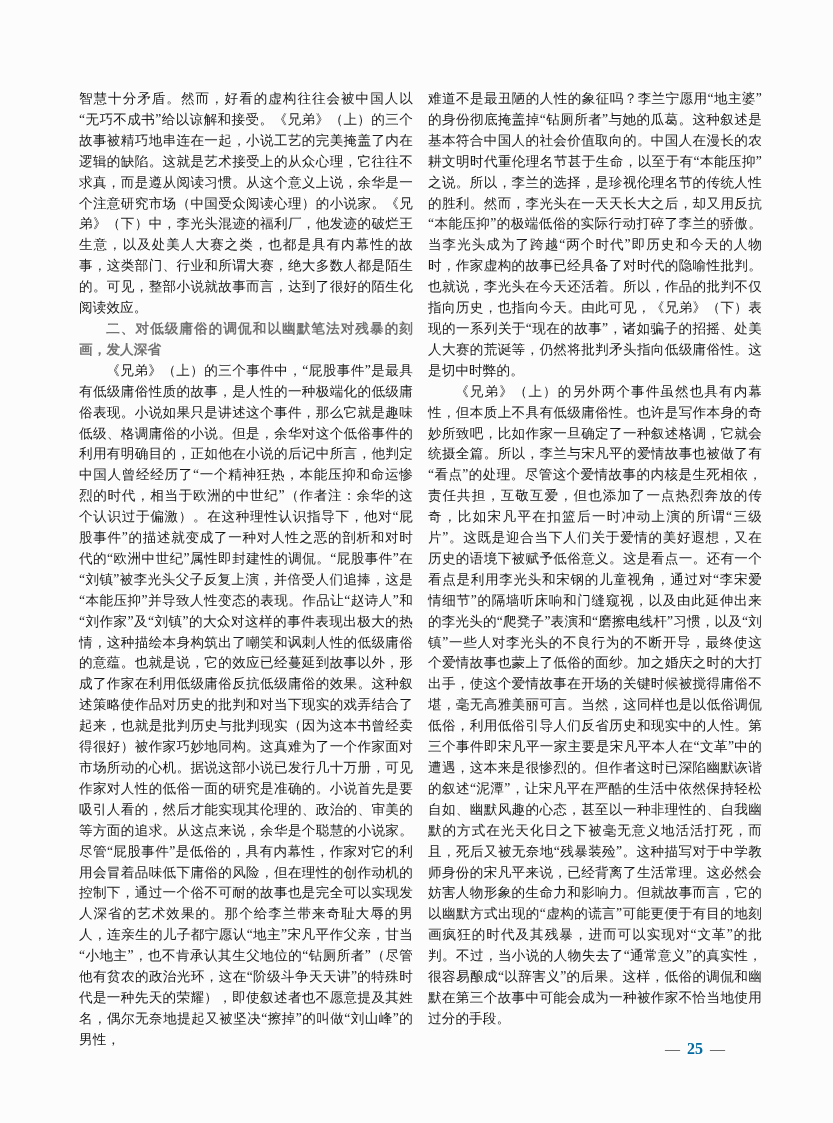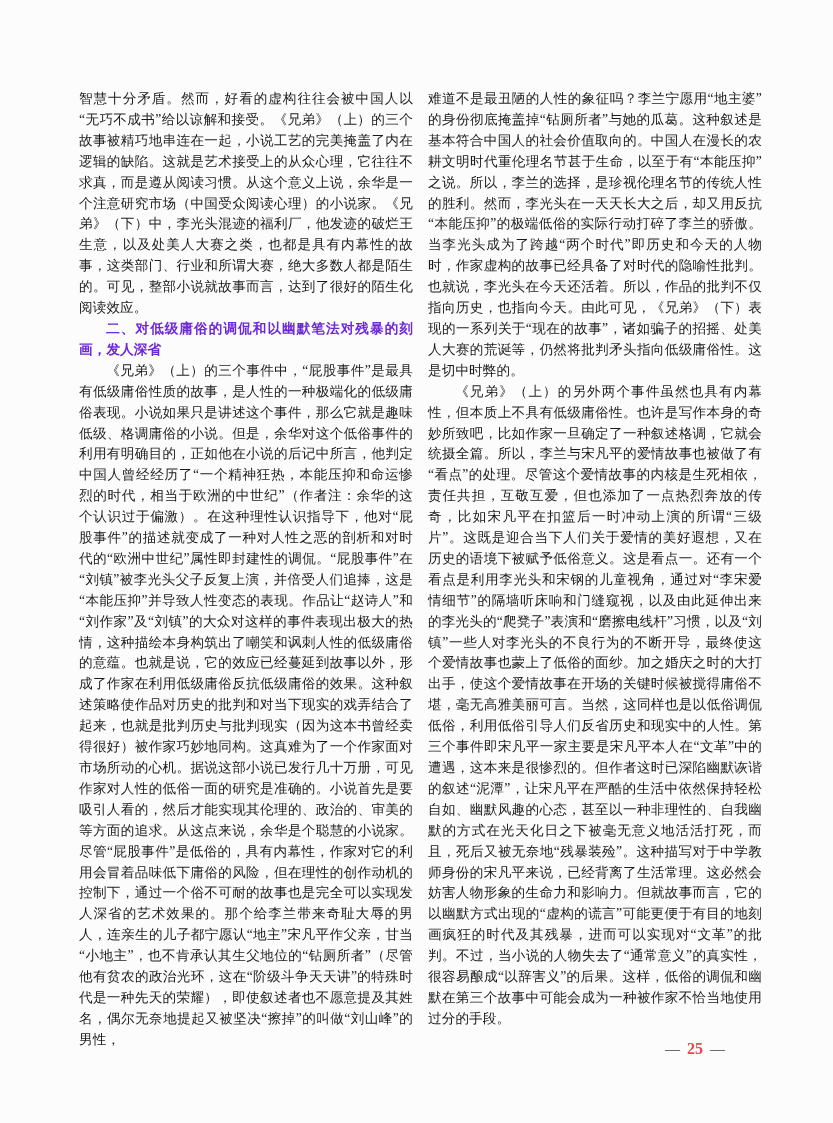--- a/index.html
+++ b/index.html
@@ -36,42 +36,42 @@
   .para {
     margin: 0;
     padding: 0;
   }
   .indent {
     text-indent: 2em;
   }
   .heading {
     font-family: "Liberation Sans", "DejaVu Sans", sans-serif;
     font-weight: 700;
-    color: #6d28d9;
+    color: #737373;
   }
   .page-number {
     position: absolute;
     top: 1040px;
     left: 620px;
     width: 150px;
     display: flex;
     justify-content: center;
     align-items: baseline;
     gap: 7px;
     font-size: 15px;
     color: #222;
   }
   .page-number .dash {
     font-weight: 400;
     color: #3a3a3a;
   }
   .page-number .num {
     font-weight: 700;
     font-size: 16px;
-    color: #ef4444;
+    color: #0369a1;
   }
 </style>
 </head>
 <body>
 
 <div class="page">
   <div class="content">
 
     <div class="column">
       <p class="para">智慧十分矛盾。然而，好看的虚构往往会被中国人以“无巧不成书”给以谅解和接受。《兄弟》（上）的三个故事被精巧地串连在一起，小说工艺的完美掩盖了内在逻辑的缺陷。这就是艺术接受上的从众心理，它往往不求真，而是遵从阅读习惯。从这个意义上说，余华是一个注意研究市场（中国受众阅读心理）的小说家。《兄弟》（下）中，李光头混迹的福利厂，他发迹的破烂王生意，以及处美人大赛之类，也都是具有内幕性的故事，这类部门、行业和所谓大赛，绝大多数人都是陌生的。可见，整部小说就故事而言，达到了很好的陌生化阅读效应。</p>

